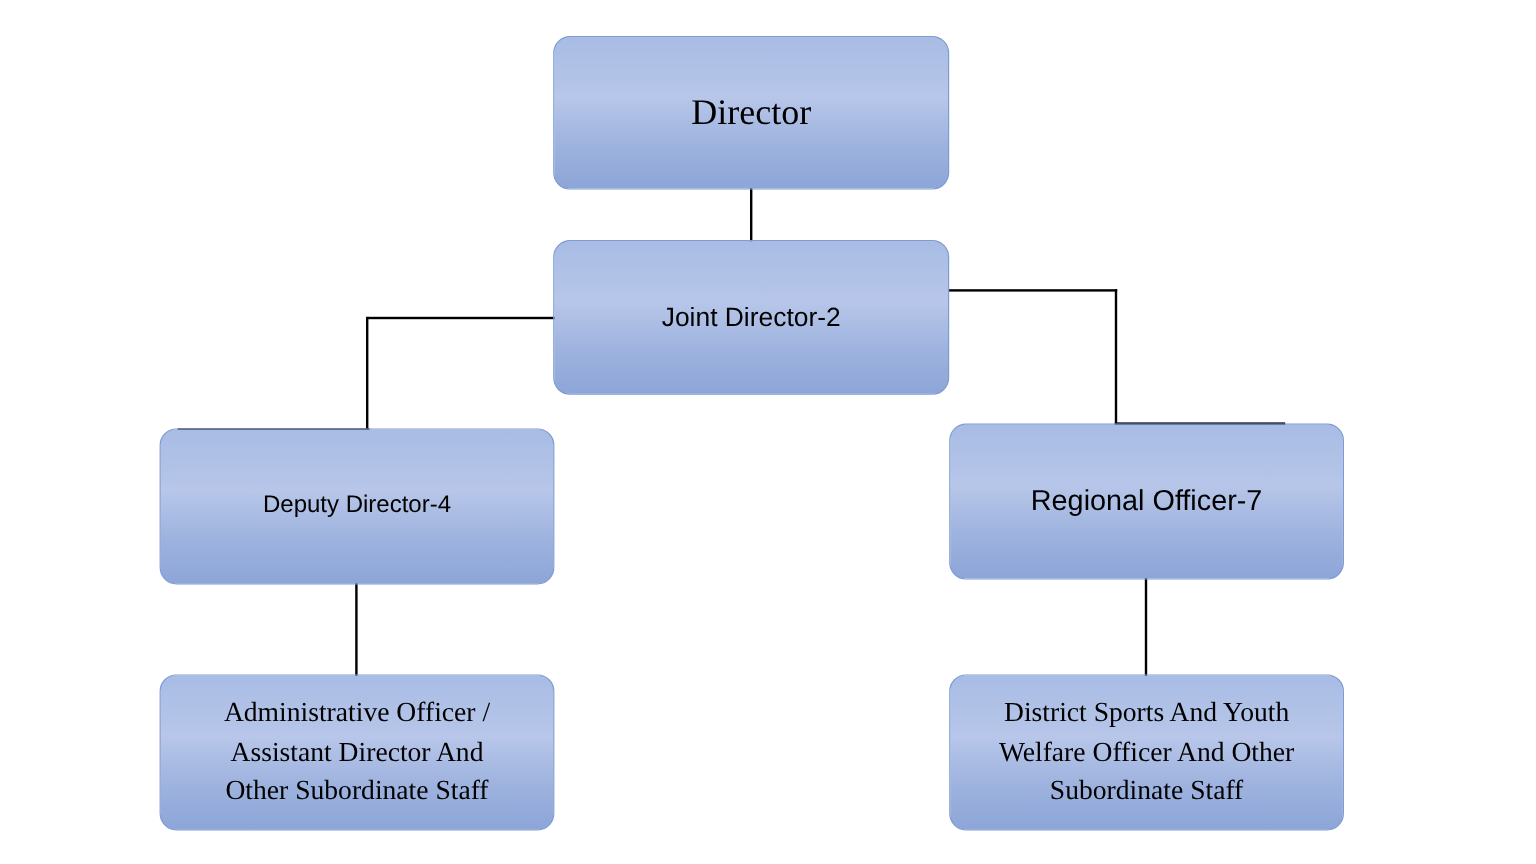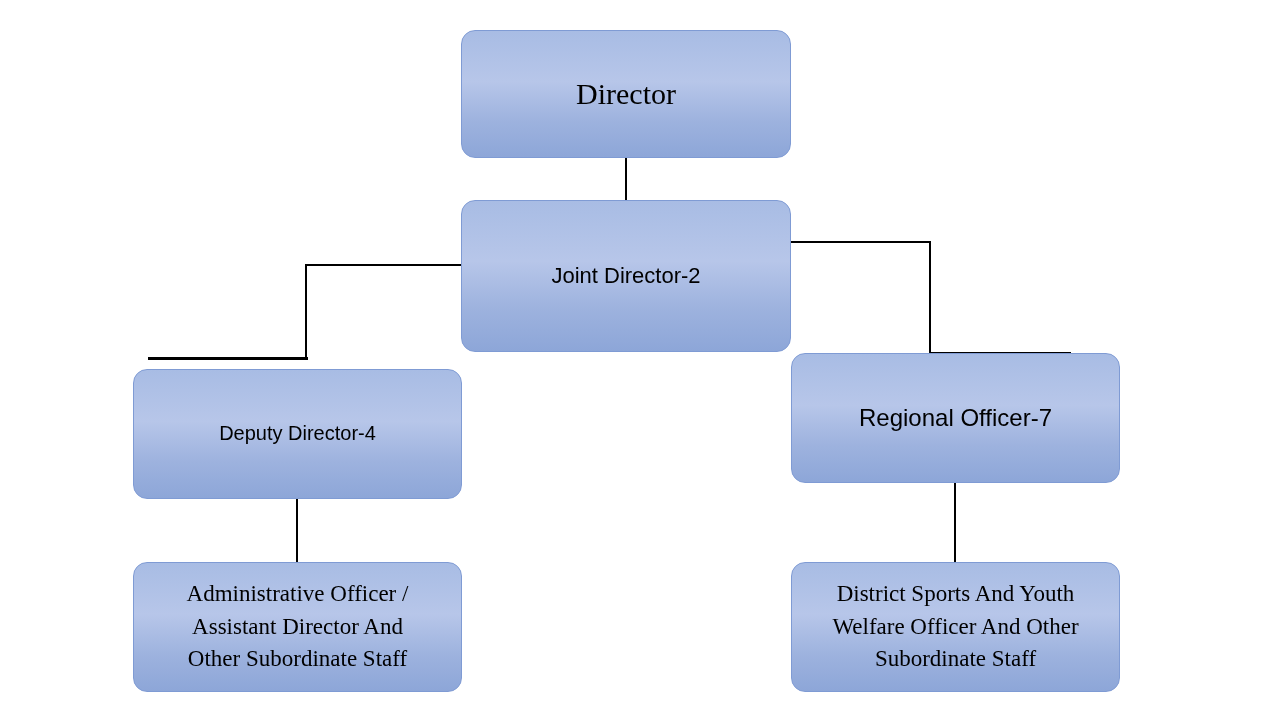--- a/index.html
+++ b/index.html
@@ -39,24 +39,24 @@
     background: #000000;
     z-index: 1;
   }
   .v { width: 2px; }
   .h { height: 2px; }
 
   
   #node-director      { left: 461px; top: 30px;  width: 330px; height: 128px; }
   #node-director span { font-family: "Liberation Serif", serif; font-size: 30px; }
 
-  #node-joint-director      { left: 461px; top: 200px; width: 330px; height: 152px; justify-content: center; }
+  #node-joint-director      { left: 461px; top: 200px; width: 330px; height: 129px; justify-content: center; }
   #node-joint-director span { font-size: 22px; }
 
-  #node-deputy-director      { left: 133px; top: 369px; width: 329px; height: 130px; }
+  #node-deputy-director      { left: 133px; top: 357px; width: 329px; height: 130px; }
   #node-deputy-director span { font-size: 20px; }
 
   #node-regional-officer      { left: 791px; top: 353px; width: 329px; height: 130px; }
   #node-regional-officer span { font-size: 24px; }
 
   #node-admin-officer      { left: 133px; top: 562px; width: 329px; height: 130px; }
   #node-admin-officer span { font-family: "Liberation Serif", serif; font-size: 23px; line-height: 1.42; }
 
   #node-district-sports      { left: 791px; top: 562px; width: 329px; height: 130px; }
   #node-district-sports span { font-family: "Liberation Serif", serif; font-size: 23px; line-height: 1.42; }

